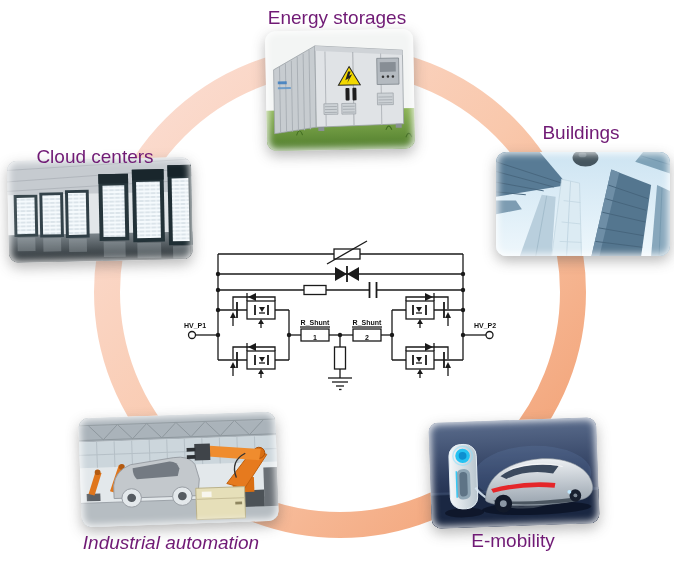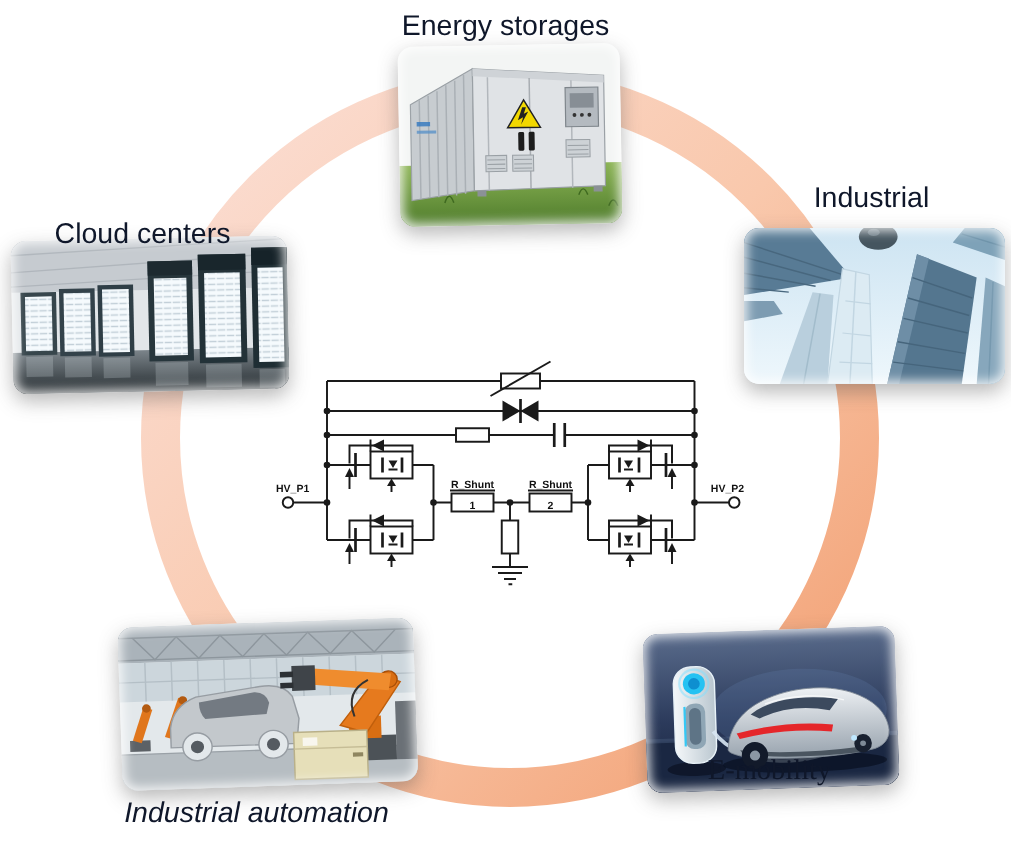--- a/index.html
+++ b/index.html
@@ -15,32 +15,32 @@
     background:#fff;
   }
   .photo::after {
     content:""; position:absolute; inset:0; border-radius:10px;
     box-shadow:inset 0 0 7px 2px rgba(255,255,255,.85);
     pointer-events:none;
   }
   .photo svg { display:block; }
   .app-label {
     position:absolute; z-index:4; font-size:19px; line-height:24px;
-    color:#0f172a; text-align:center; white-space:nowrap;
+    color:#701a75; text-align:center; white-space:nowrap;
   }
   .ph-energy     { left:266px; top:30px;  width:148px; height:120px; transform:rotate(-1deg); }
   .ph-cloud      { left:8px;   top:159px; width:184px; height:102px; transform:rotate(-1.2deg); }
   .ph-buildings  { left:496px; top:152px; width:174px; height:104px; }
   .ph-industrial { left:80px;  top:415px; width:197px; height:109px; transform:rotate(-2deg); }
   .ph-emobility  { left:430px; top:420px; width:168px; height:106px; transform:rotate(-2deg); }
   .lb-energy     { left:237px; top:6px;   width:200px; }
   .lb-cloud      { left:0px;   top:121px; width:190px;margin-top:24px; }
   .lb-buildings  { left:491px; top:121px; width:180px; }
   .lb-industrial { left:71px;  top:531px; width:200px;font-style:italic; }
-  .lb-emobility  { left:413px; top:502px; width:200px;font-family:Liberation Serif, serif; }
+  .lb-emobility  { left:413px; top:529px; width:200px; }
   
   .w   { stroke:#1a1a1a; stroke-width:1.3; fill:none; }
   .w2  { stroke:#1a1a1a; stroke-width:1.8; fill:none; }
   .comp{ fill:#ffffff; stroke:#1a1a1a; stroke-width:1.3; }
   .blk { fill:#1a1a1a; stroke:none; }
   text.s { font-family:"Liberation Sans", sans-serif; font-size:7px; font-weight:bold; fill:#111; }
 </style>
 </head>
 <body>
 
@@ -428,17 +428,17 @@
         <ellipse cx="148" cy="82" rx="6" ry="6.5" fill="#18202f"></ellipse>
           <circle cx="148" cy="82" r="2" fill="#7e8a96"></circle>
         <path d="M82,52 C100,46 120,46 136,51" stroke="#ffffff" stroke-width="1" fill="none" opacity="0.7"></path>
         <circle cx="142" cy="78" r="2" fill="#bfe8ff"></circle>
       </g>
     </svg>
   </div>
 
   <div class="app-label lb-energy">Energy storages</div>
   <div class="app-label lb-cloud">Cloud centers</div>
-  <div class="app-label lb-buildings">Industrial</div>
+  <div class="app-label lb-buildings">Buildings</div>
   <div class="app-label lb-industrial">Industrial automation</div>
   <div class="app-label lb-emobility">E-mobility</div>
 
 </div>
 
 </body></html>

